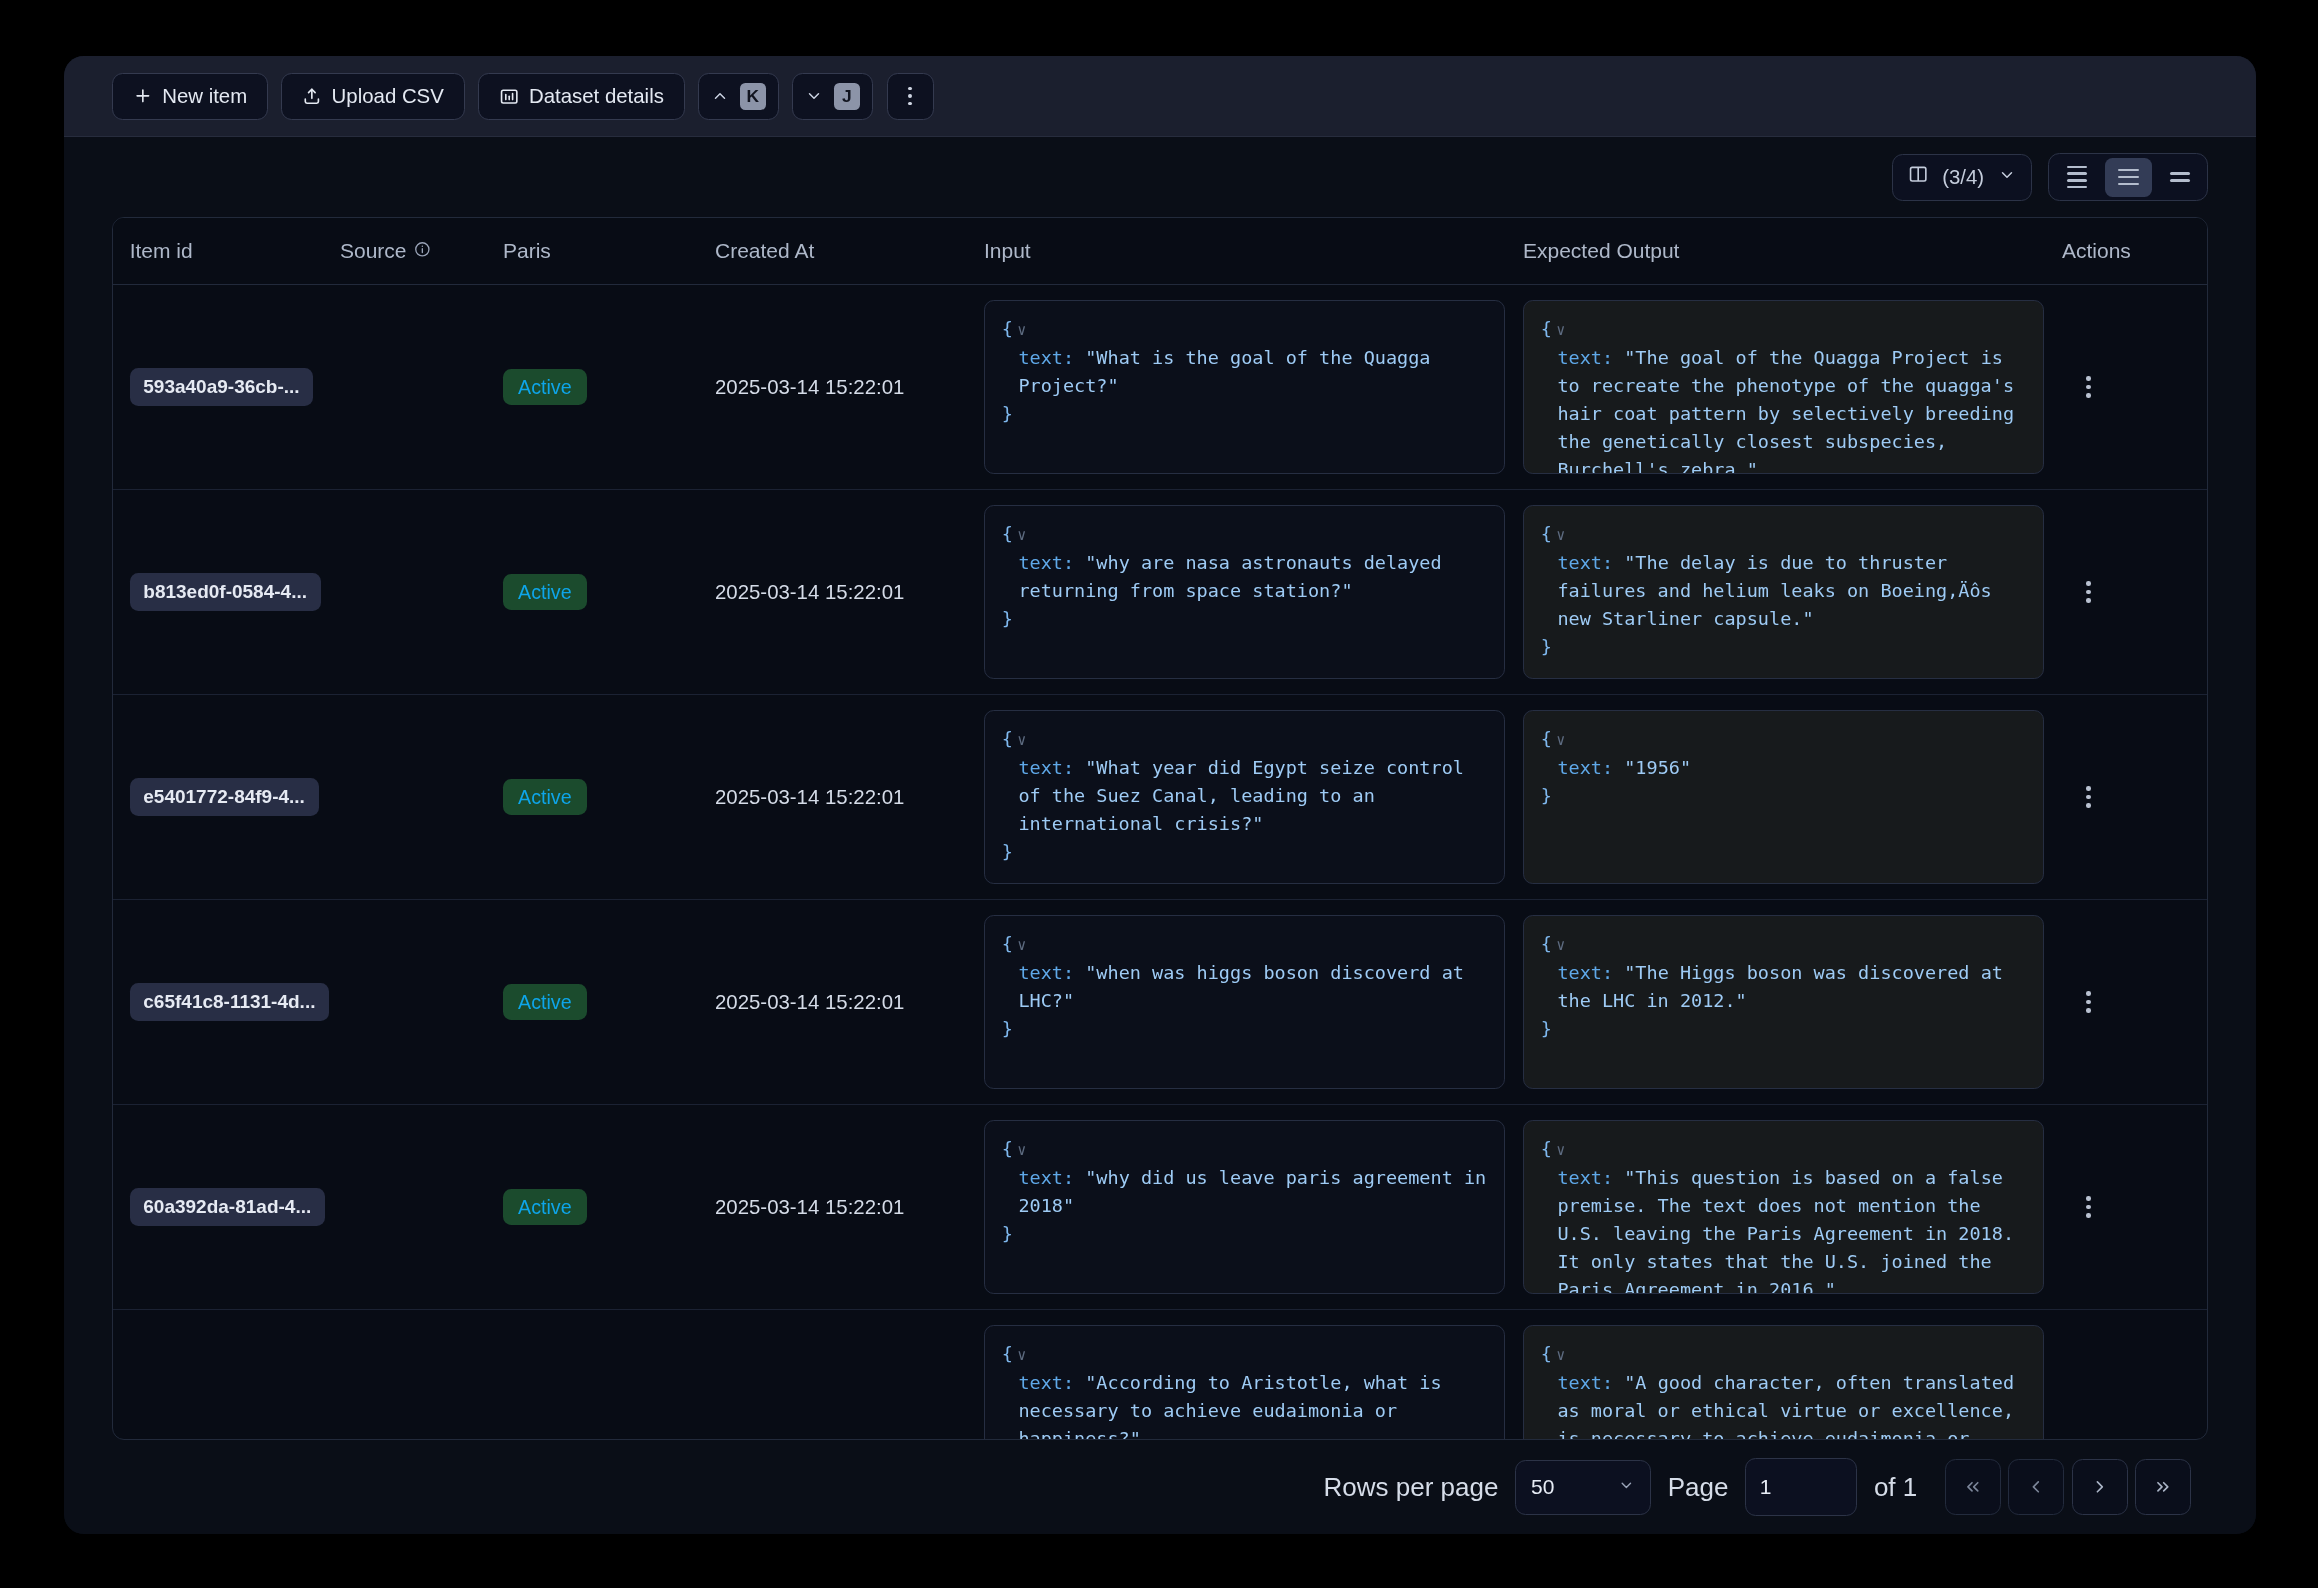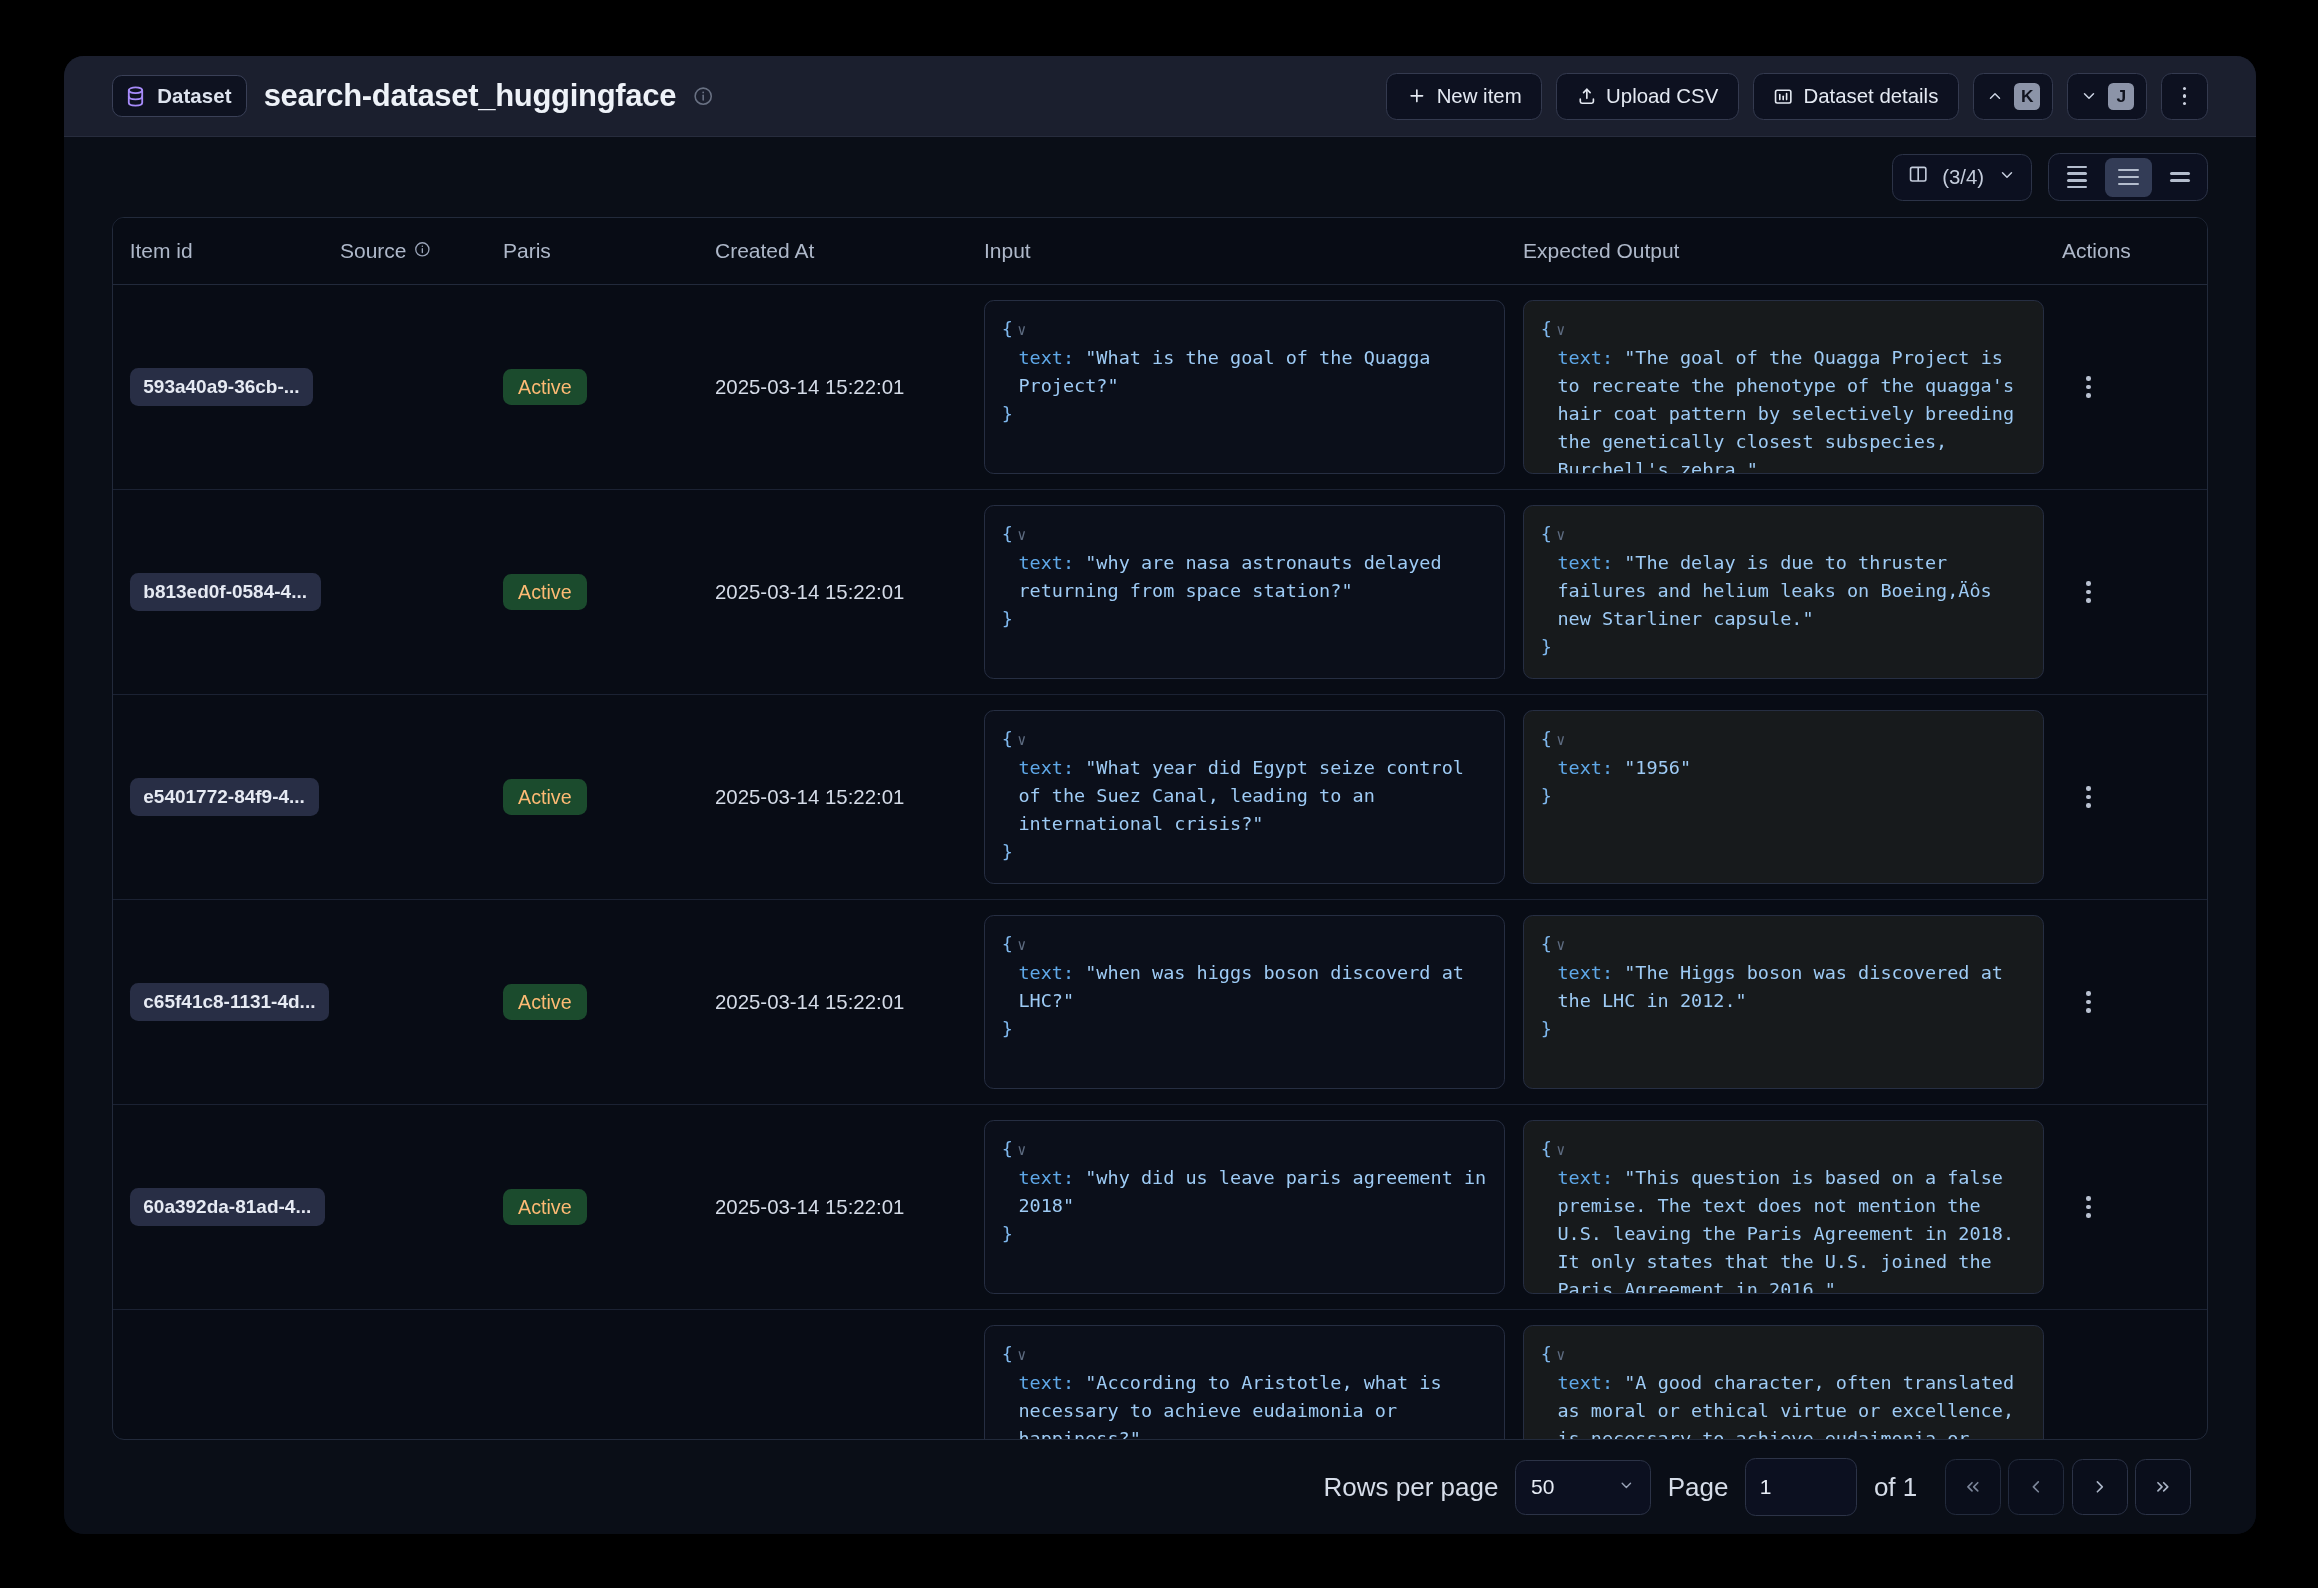--- a/index.html
+++ b/index.html
@@ -154,21 +154,21 @@
   td.c-id { padding-left: 16.7px; }
 
   .id-chip {
     display:inline-block; background:#282e45; color:#e6eaf3;
     font-size: 19px; font-weight: 700;
     padding: 8.3px 13.6px; border-radius: 8.3px;
     font-family: "Liberation Sans", sans-serif;
     white-space: nowrap;
   }
   .status-chip {
-    display:inline-block; background:#1b4b2d; color:#fdba74;
+    display:inline-block; background:#1b4b2d; color:#0ea5e9;
     font-size: 19.7px; padding: 6.8px 15px; border-radius: 8.3px;
   }
   .created { font-size: 20.4px; color: #d5dce8; white-space: nowrap; }
 
   .json-cell {
     border: 0.8px solid #262e42;
     border-radius: 9.8px;
     height: 174px;
     overflow: hidden;
     padding: 13.6px 16.7px;
@@ -220,40 +220,20 @@
   }
   .pager-btn.enabled { color:#aab4c6; border-color:#2c3347; }
 </style>
 </head>
 <body>
 
 <div id="app-window">
 
   <div id="header">
     <div class="header-top">
-      <div class="title-group">
-        <div class="dataset-badge">
-          <span>
-            <svg class="db-icon" viewBox="0 0 24 24" fill="none" stroke="#a78bfa" stroke-width="1.9" stroke-linecap="round" stroke-linejoin="round">
-              <ellipse cx="12" cy="5.5" rx="7" ry="3"></ellipse>
-              <path d="M5 5.5v13c0 1.7 3.1 3 7 3s7-1.3 7-3v-13"></path>
-              <path d="M5 12c0 1.7 3.1 3 7 3s7-1.3 7-3"></path>
-            </svg>
-          </span>
-          <span class="label">Dataset</span>
-        </div>
-        <div id="page-title">search-dataset_huggingface</div>
-        <span>
-          <svg class="info-icon" viewBox="0 0 24 24" fill="none" stroke="#9aa4b8" stroke-width="1.8">
-            <circle cx="12" cy="12" r="9.5"></circle>
-            <line x1="12" y1="11" x2="12" y2="16.5" stroke-linecap="round"></line>
-            <circle cx="12" cy="7.6" r="1.05" fill="#9aa4b8" stroke="none"></circle>
-          </svg>
-        </span>
-      </div>
 
       <div class="header-actions">
         <div class="btn">
           <span>
             <svg width="19.7" height="19.7" viewBox="0 0 24 24" stroke="#e4e9f2" stroke-width="2" stroke-linecap="round">
               <line x1="12" y1="5" x2="12" y2="19"></line>
                 <line x1="5" y1="12" x2="19" y2="12"></line>
             </svg>
           </span>
           <span>New item</span>

